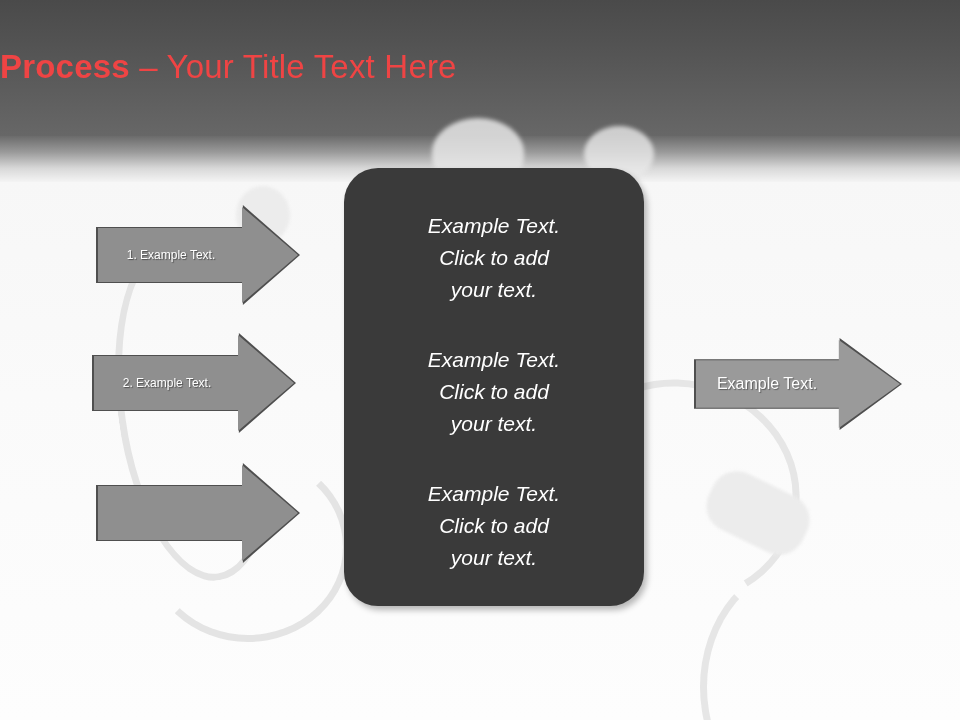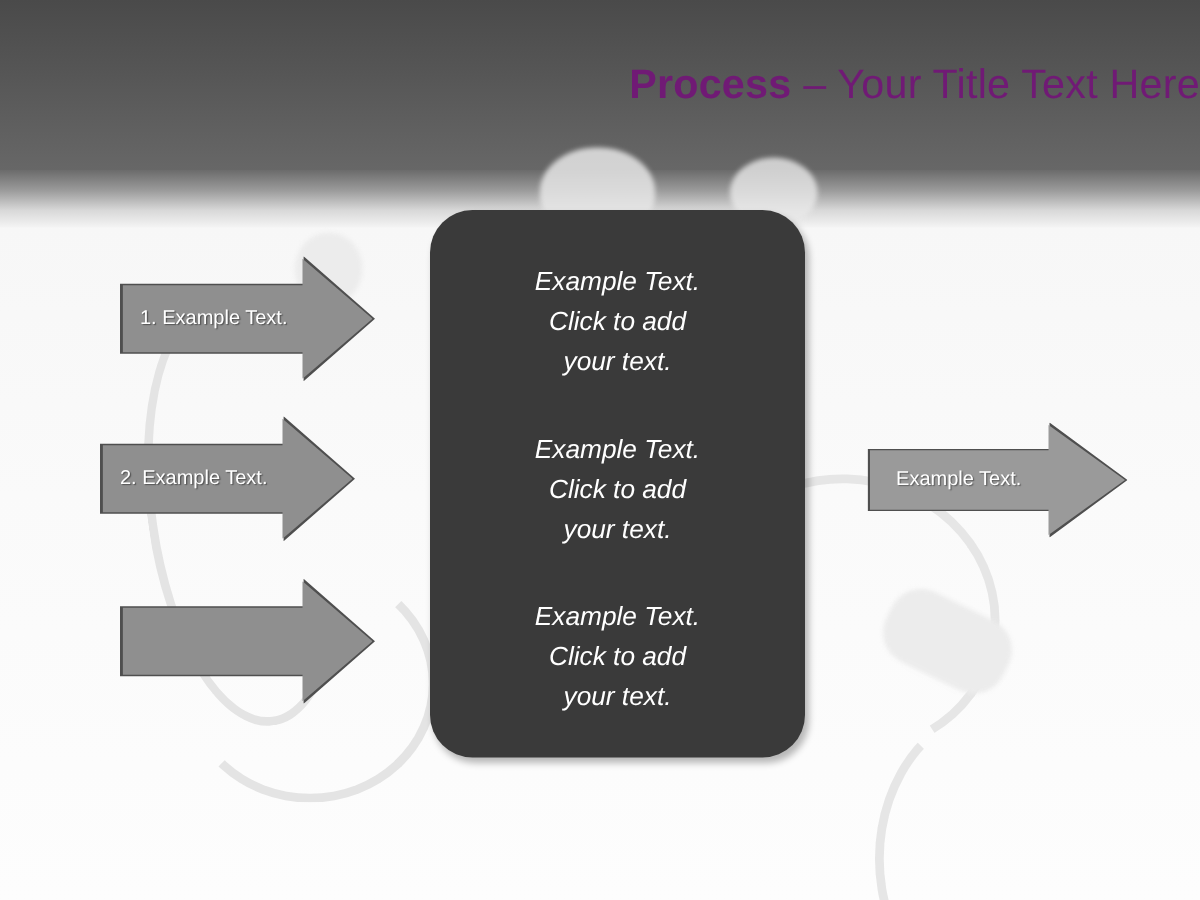--- a/index.html
+++ b/index.html
@@ -52,23 +52,23 @@
     border-radius: 50%;
     background: transparent;
     pointer-events: none;
   }
 
   
   .title {
     position: absolute;
     left: 0; top: 48px;
     width: 960px;
-    text-align: right;
+    text-align: left;
     font-size: 33px;
-    color: #701a75;
+    color: #ef4444;
     letter-spacing: 0.2px;
     white-space: nowrap;
   }
   .title .strong { font-weight: bold; }
   .title .light  { font-weight: normal; }
 
   
   .arrow-left {
     position: absolute;
     width: 204px;
@@ -90,21 +90,21 @@
   }
   .arrow-left .label {
     position: absolute;
     left: 0; top: 0;
     width: 150px;
     height: 100px;
     display: flex;
     align-items: center;
     justify-content: center;
     color: #ffffff;
-    font-size: 16px;
+    font-size: 12px;
     text-shadow: 1px 1px 1px rgba(0,0,0,0.45);
   }
 
   
   .arrow-right {
     position: absolute;
     left: 694px; top: 338px;
     width: 208px;
     height: 92px;
   }
@@ -186,21 +186,21 @@
   <div class="title">
     <span class="strong">Process</span><span class="light"> – Your Title Text Here</span>
   </div>
 
   <div class="arrow-left" style="left:96px; top:205px;">
     <div class="shape-border"></div>
     <div class="inner"></div>
     <div class="label">1. Example Text.</div>
   </div>
 
-  <div class="arrow-left" style="left:80px; top:333px;">
+  <div class="arrow-left" style="left:92px; top:333px;">
     <div class="shape-border"></div>
     <div class="inner"></div>
     <div class="label">2. Example Text.</div>
   </div>
 
   <div class="arrow-left" style="left:96px; top:463px;">
     <div class="shape-border"></div>
     <div class="inner"></div>
   </div>
 

